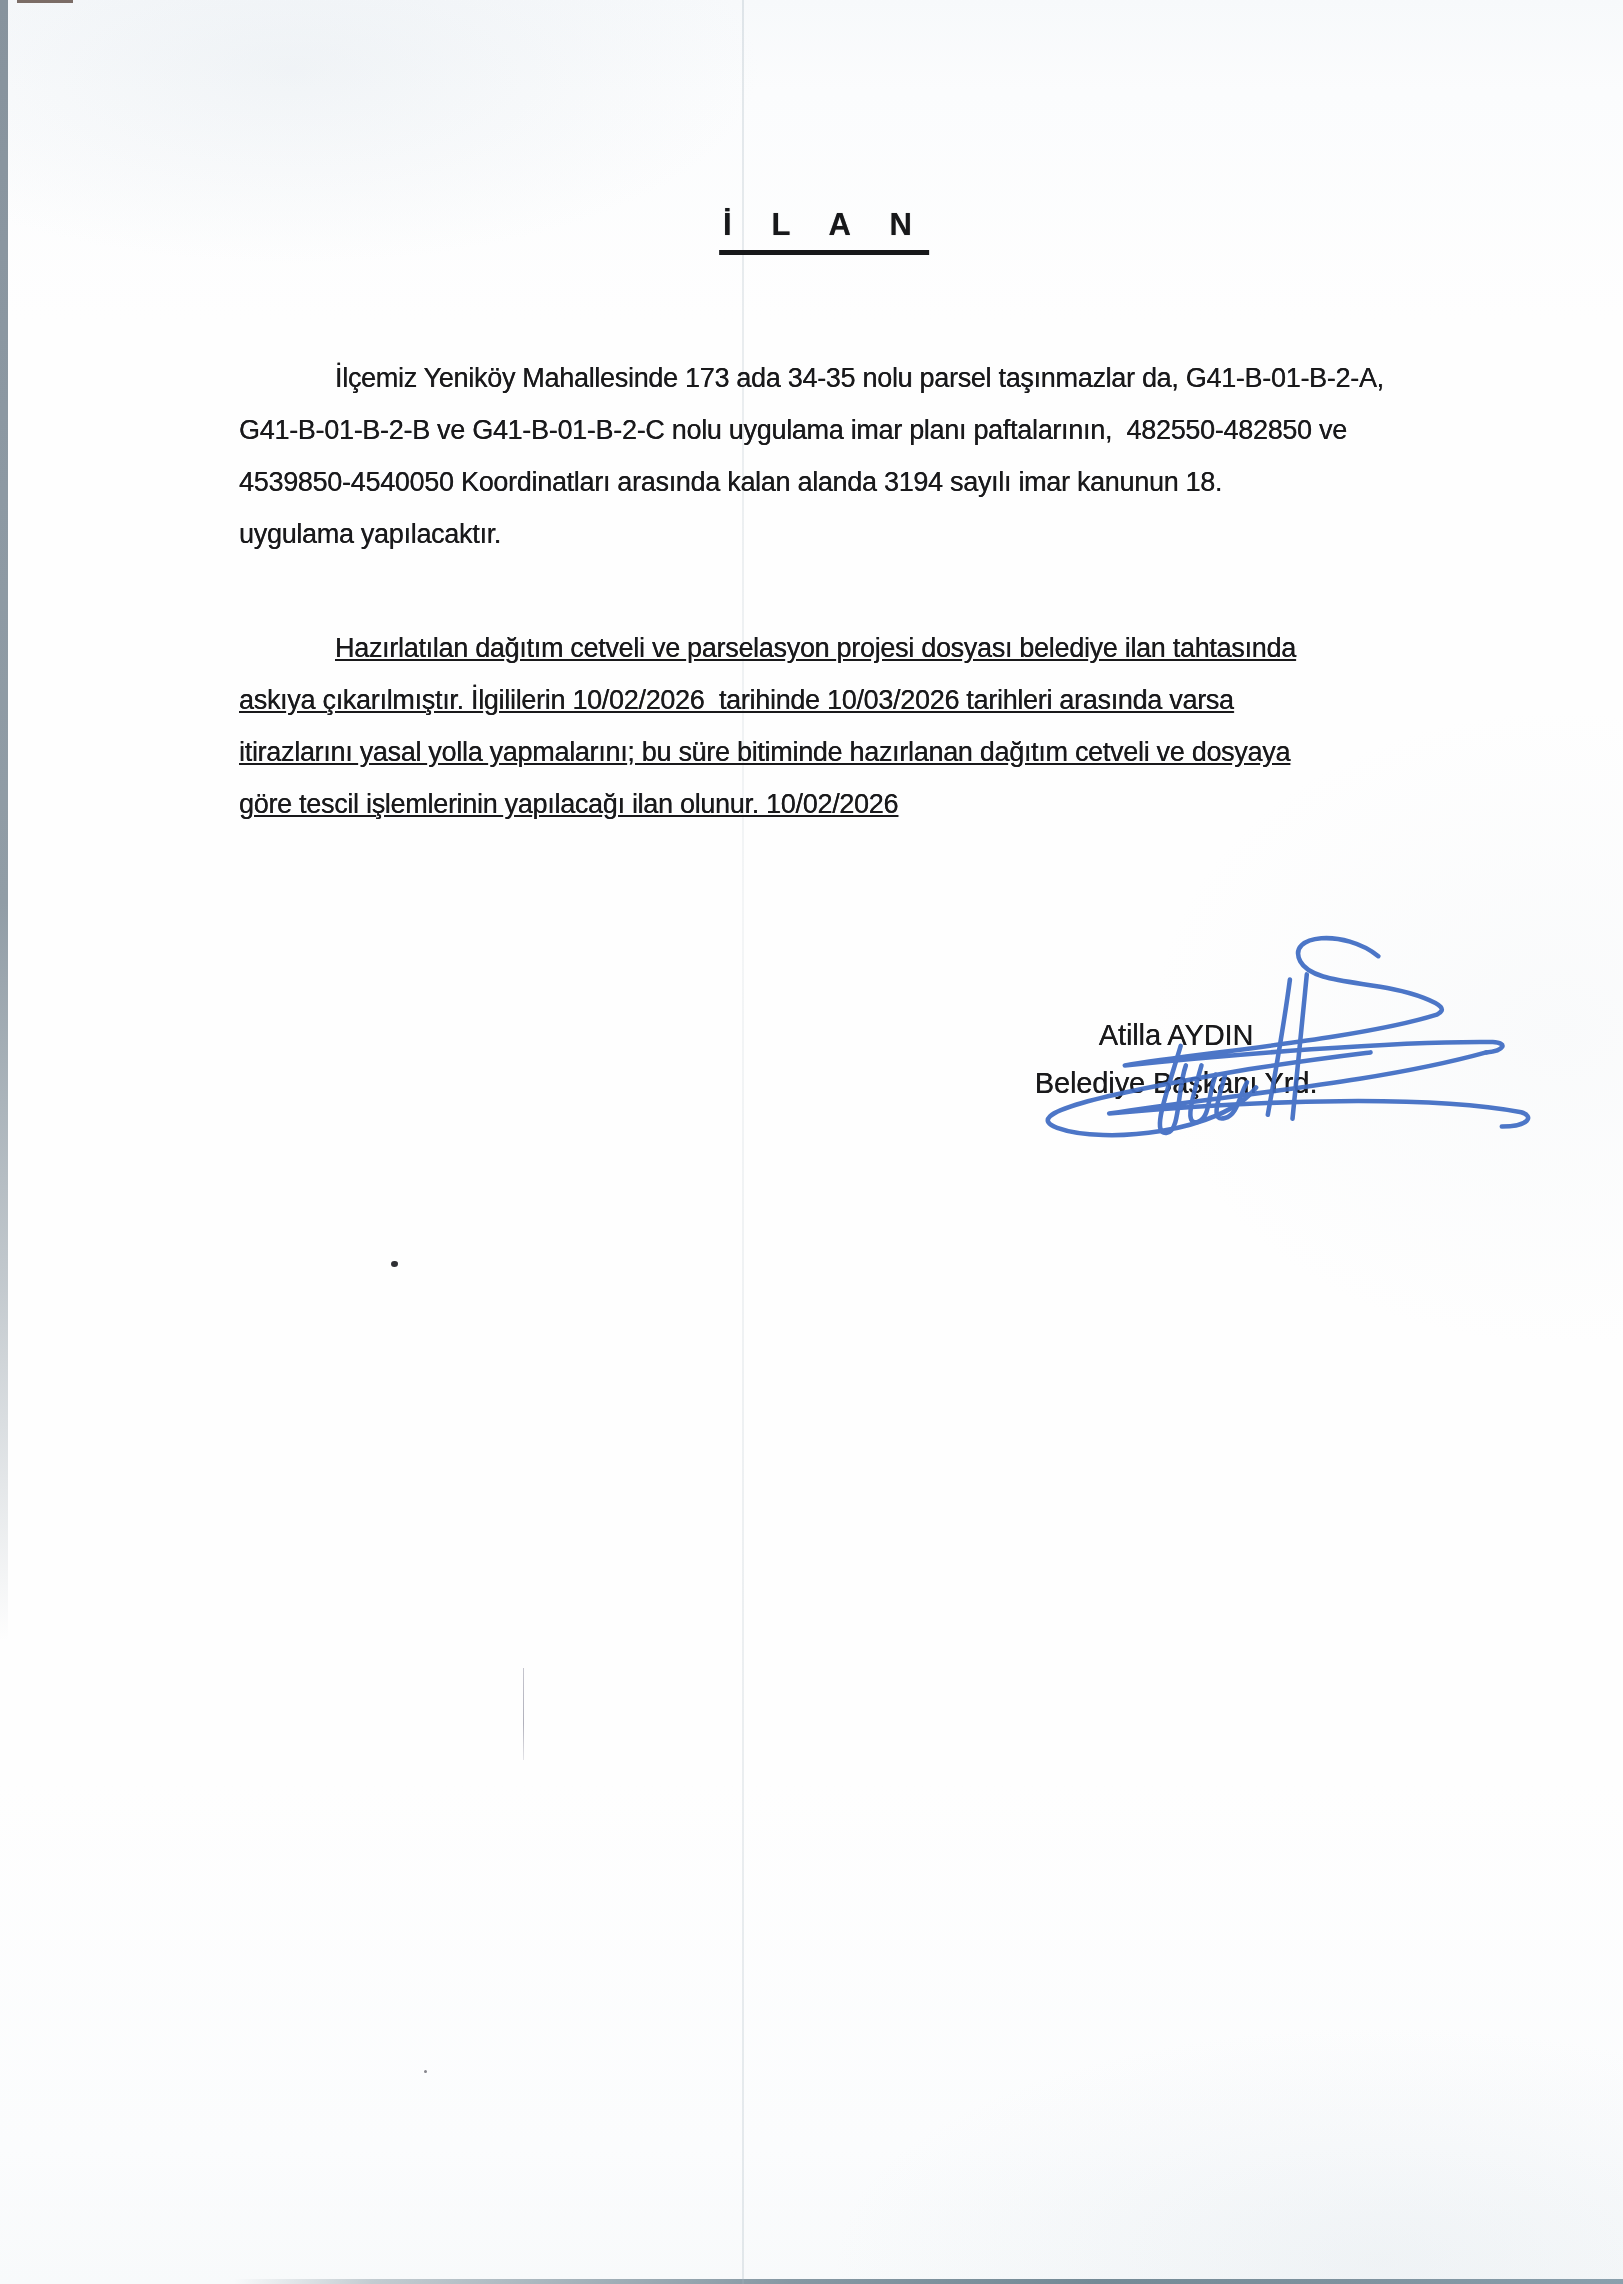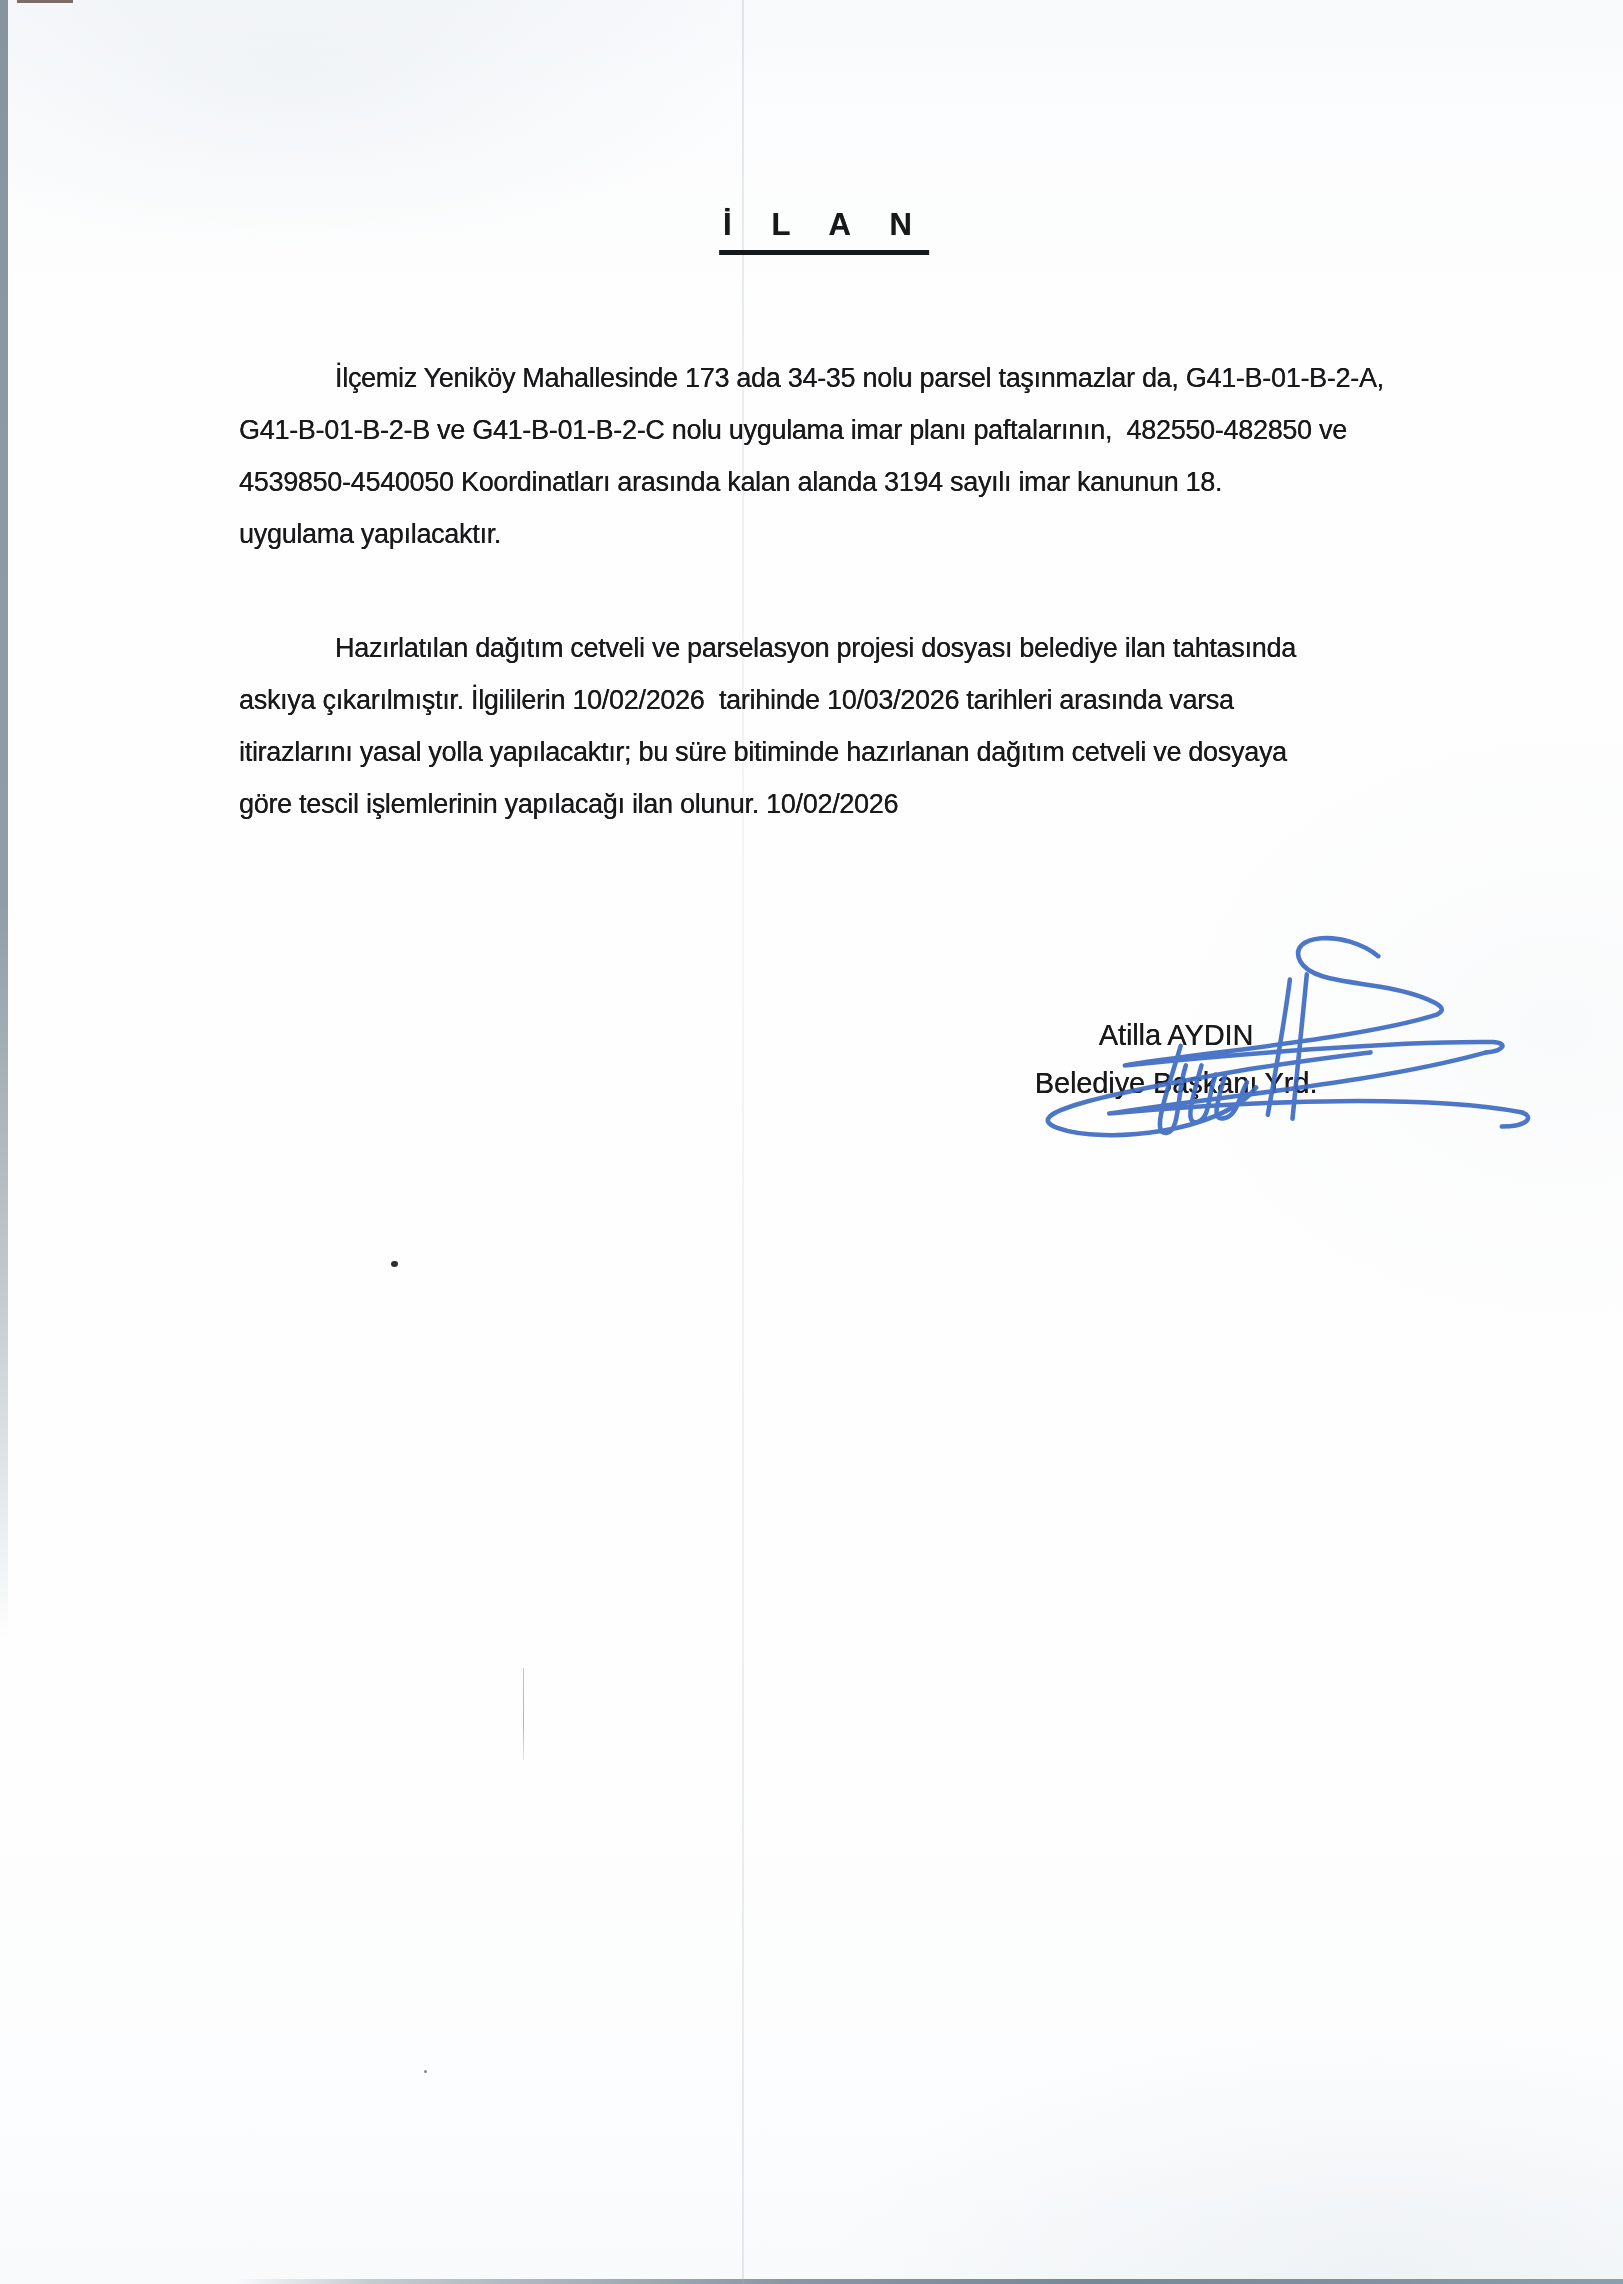--- a/index.html
+++ b/index.html
@@ -51,21 +51,21 @@
   }
   .para{
     position:absolute;left:215px;width:1224px;color:#19191b;
     font-size:27px;letter-spacing:-0.3px;line-height:52px;
     text-shadow:0 0 0.4px rgba(22,22,24,0.75), 0.3px 0 0 rgba(22,22,24,0.45);
     margin-left:24px;
   }
   .para .line{white-space:pre;}
   .para .line:first-child{padding-left:96px;}
   .para-1{top:352px;}
-  .para-2{top:622px;}
+  .para-2{top:622px;text-decoration:underline;}
 
   .sig-block{
     position:absolute;left:1013px;top:965px;width:326px;text-align:center;
     color:#19191b;font-size:29px;line-height:48px;letter-spacing:-0.1px;
     text-shadow:0 0 0.4px rgba(22,22,24,0.75), 0.3px 0 0 rgba(22,22,24,0.45);
     margin-top:46px;
   }
   .sig-ink{
     position:absolute;left:1006px;top:925px;width:534px;height:221px;
     pointer-events:none;
@@ -87,21 +87,21 @@
 
   <div class="para para-1">
       <div class="line">İlçemiz Yeniköy Mahallesinde 173 ada 34-35 nolu parsel taşınmazlar da, G41-B-01-B-2-A,</div>
       <div class="line">G41-B-01-B-2-B ve G41-B-01-B-2-C nolu uygulama imar planı paftalarının,  482550-482850 ve</div>
       <div class="line">4539850-4540050 Koordinatları arasında kalan alanda 3194 sayılı imar kanunun 18.</div>
       <div class="line">uygulama yapılacaktır.</div>
     </div>
   <div class="para para-2">
       <div class="line">Hazırlatılan dağıtım cetveli ve parselasyon projesi dosyası belediye ilan tahtasında</div>
       <div class="line">askıya çıkarılmıştır. İlgililerin 10/02/2026  tarihinde 10/03/2026 tarihleri arasında varsa</div>
-      <div class="line">itirazlarını yasal yolla yapılacaktır; bu süre bitiminde hazırlanan dağıtım cetveli ve dosyaya</div>
+      <div class="line">itirazlarını yasal yolla yapmalarını; bu süre bitiminde hazırlanan dağıtım cetveli ve dosyaya</div>
       <div class="line">göre tescil işlemlerinin yapılacağı ilan olunur. 10/02/2026</div>
     </div>
 
   <div class="sig-block">
     <div>Atilla AYDIN</div>
     <div>Belediye Başkanı Yrd.</div>
   </div>
 
   <svg class="sig-ink" viewBox="0 0 820 340" xmlns="http://www.w3.org/2000/svg">
     <g fill="none" stroke="#3e6bc3" stroke-width="7" stroke-linecap="round" stroke-linejoin="round" opacity="0.92">

